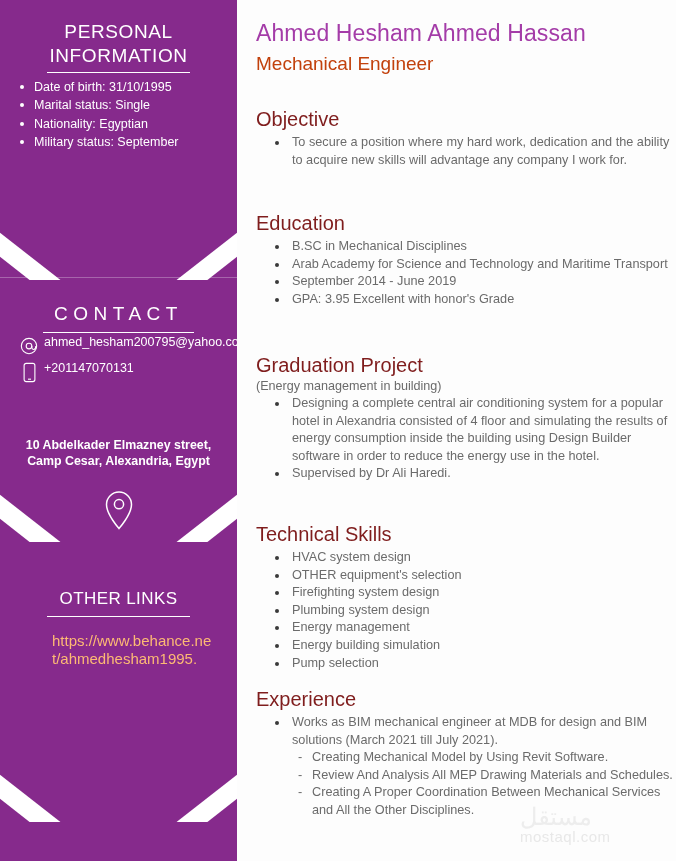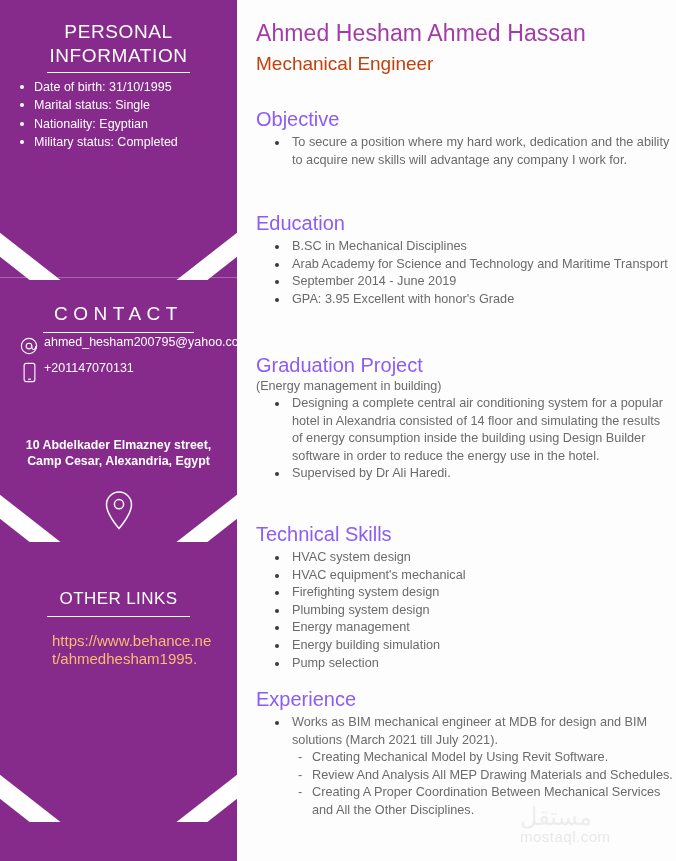--- a/index.html
+++ b/index.html
@@ -94,21 +94,21 @@
   }
   .name{
     position:absolute;left:19px;top:20px;
     font-size:23px;color:#A43CA8;font-weight:400;letter-spacing:.1px;
   }
   .role{
     position:absolute;left:19px;top:53px;
     font-size:19px;color:#c2410c;font-weight:400;
   }
   .sec{position:absolute;left:19px;width:418px;}
-  .sec-title{font-size:20px;color:#8b5cf6;font-weight:400;margin:0 0 2px;line-height:26px;}
+  .sec-title{font-size:20px;color:#7f1d1d;font-weight:400;margin:0 0 2px;line-height:26px;}
   .sec-sub{font-size:12.6px;color:#6b6b6b;margin:-2px 0 1px;line-height:16px;}
   .m-list{margin:0;padding:0 0 0 36px;list-style:none;}
   .m-list>li{
     position:relative;color:#6b6b6b;font-size:12.7px;line-height:17.6px;
     margin-bottom:0px;
   }
   .m-list>li:before{
     content:"";position:absolute;left:-17px;top:7px;
     width:4px;height:4px;border-radius:50%;background:#3a3a3a;
   }
@@ -145,21 +145,21 @@
       <div class="sb-head" id="personal-head">
         <span class="txt">PERSONAL</span>
         <span class="txt">INFORMATION</span>
         <span class="sb-rule"></span>
       </div>
 
       <ul class="sb-list">
         <li>Date of birth: 31/10/1995</li>
         <li>Marital status: Single</li>
         <li>Nationality: Egyptian</li>
-        <li>Military status: Completed</li>
+        <li>Military status: September</li>
       </ul>
 
       <div class="chevron chev1">
           <div class="arm"></div>
         </div>
       <div class="divider-line" style="top:277px;"></div>
 
       <div class="sb-head" id="contact-head">
         <span class="txt">CONTACT</span>
         <span class="sb-rule"></span>
@@ -230,30 +230,30 @@
         <li>Arab Academy for Science and Technology and Maritime Transport</li>
         <li>September 2014 - June 2019</li>
         <li>GPA: 3.95 Excellent with honor's Grade</li>
       </ul>
     </section>
 
     <section class="sec" id="sec-graduation">
       <h2 class="sec-title">Graduation Project</h2>
       <div class="sec-sub">(Energy management in building)</div>
       <ul class="m-list">
-        <li>Designing a complete central air conditioning system for a popular hotel in Alexandria consisted of 14 floor and simulating the results of energy consumption inside the building using Design Builder software in order to reduce the energy use in the hotel.</li>
+        <li>Designing a complete central air conditioning system for a popular hotel in Alexandria consisted of 4 floor and simulating the results of energy consumption inside the building using Design Builder software in order to reduce the energy use in the hotel.</li>
         <li>Supervised by Dr Ali Haredi.</li>
       </ul>
     </section>
 
     <section class="sec" id="sec-skills">
       <h2 class="sec-title">Technical Skills</h2>
       <ul class="m-list">
         <li>HVAC system design</li>
-        <li>HVAC equipment's mechanical</li>
+        <li>OTHER equipment's selection</li>
         <li>Firefighting system design</li>
         <li>Plumbing system design</li>
         <li>Energy management</li>
         <li>Energy building simulation</li>
         <li>Pump selection</li>
       </ul>
     </section>
 
     <section class="sec" id="sec-experience">
       <h2 class="sec-title">Experience</h2>

